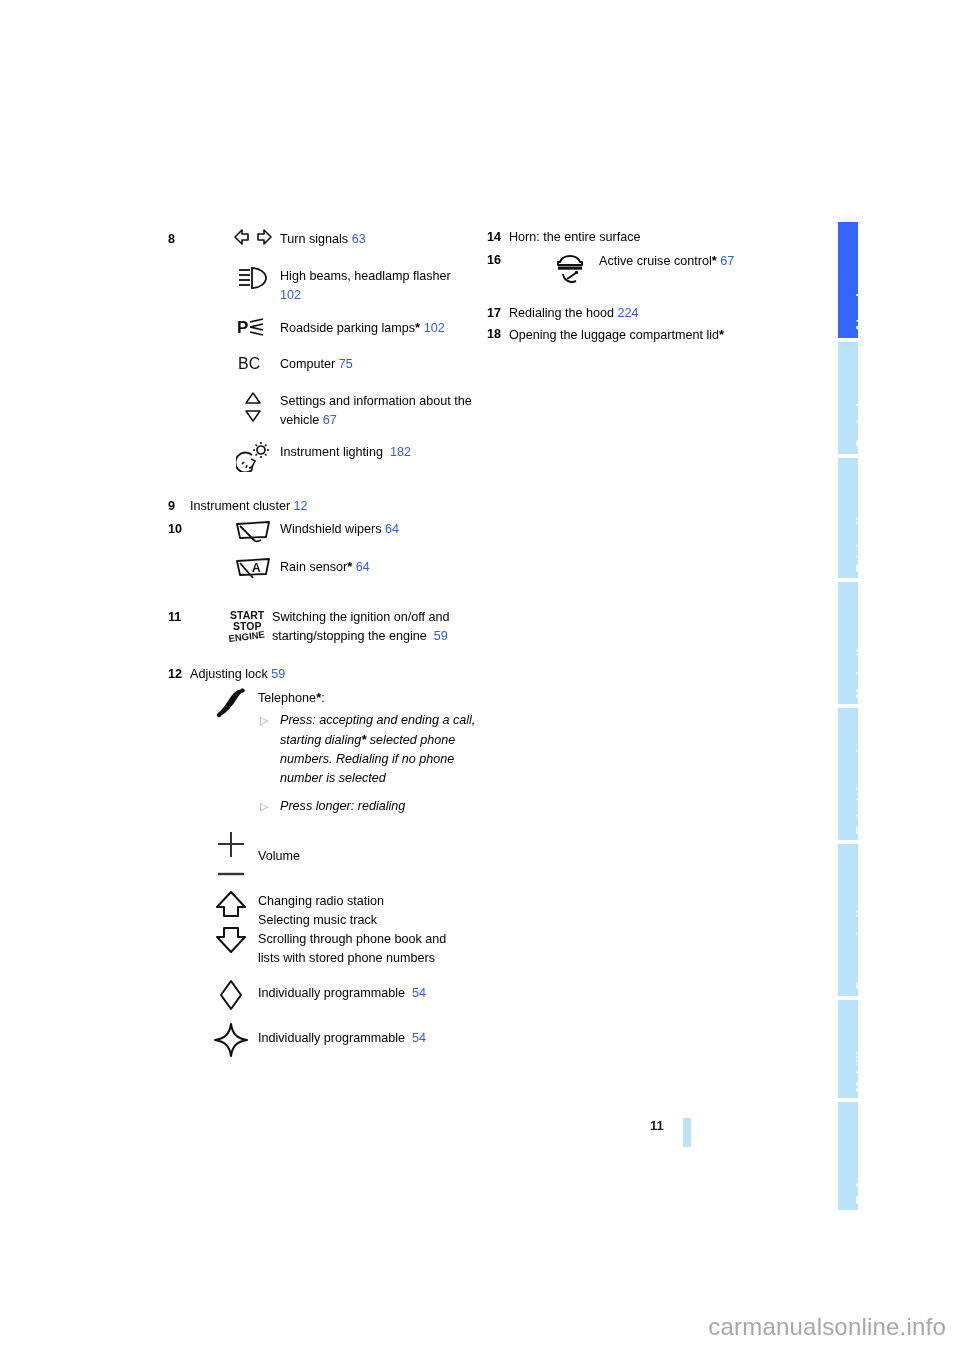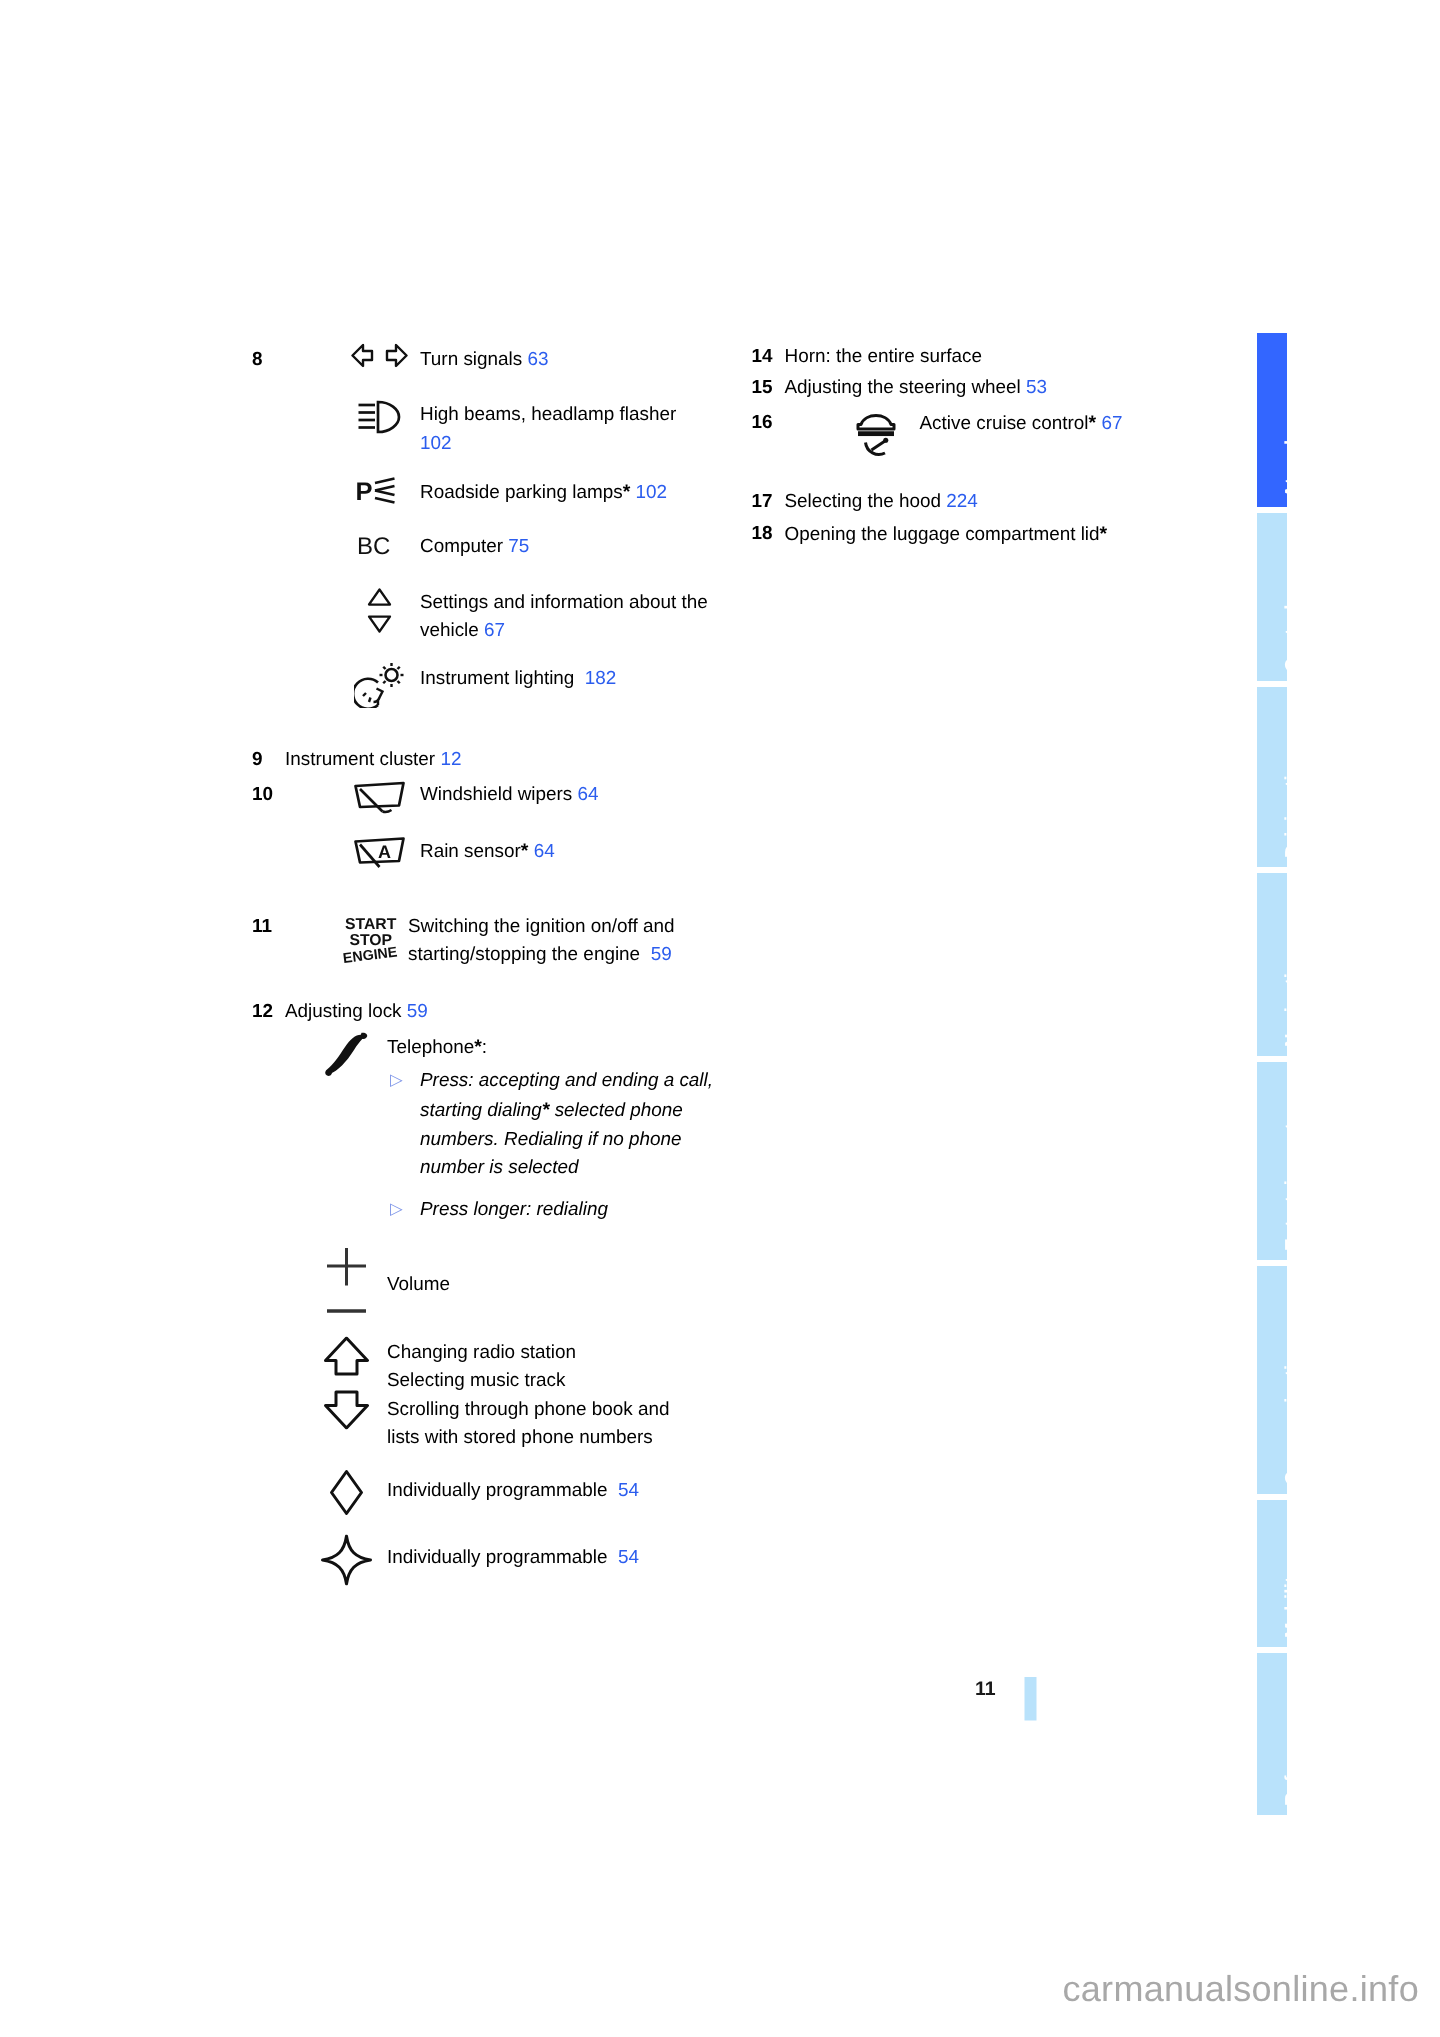--- a/index.html
+++ b/index.html
@@ -38,21 +38,21 @@
     font-weight: bold;
     color: #ffffff;
     letter-spacing: 0.1px;
     transform-origin: 0 0;
     transform: rotate(-90deg);
     left: 16px;
   }
 
   
   .col-left  { position: absolute; left: 168px; top: 228px; width: 310px; }
-  .col-right { position: absolute; left: 501px; top: 228px; width: 300px; }
+  .col-right { position: absolute; left: 487px; top: 228px; width: 300px; }
 
   
   .num-row {
     display: flex;
     align-items: flex-start;
     font-size: 12.6px;
     line-height: 19px;
     margin-bottom: 2px;
   }
   .num {
@@ -442,27 +442,20 @@
 
   </div>
 
   <div class="col-right">
 
     <div class="num-row">
       <div class="num">14</div>
       <div class="row-text">Horn: the entire surface</div>
     </div>
 
-    <div class="num-row">
-      <div class="num">15</div>
-      <div class="row-text">
-        <span>Adjusting the steering wheel</span>
-        <span class="pg">53</span>
-      </div>
-    </div>
 
     <div class="num-icon-group">
       <div class="num">16</div>
       <div class="group-body">
 
 
         <div class="icon-row">
           <div class="icon-cell">
             <svg width="36" height="36" viewBox="0 0 36 36">
               <path d="M6 12 C9 4 23 4 26 12 L28 12 L28 15 L4 15 L4 12 Z" fill="none" stroke="#111" stroke-width="2" stroke-linejoin="round"></path>
@@ -479,21 +472,21 @@
         </div>
 
       </div>
     </div>
 
     <div class="gap-sm"></div>
 
     <div class="num-row">
       <div class="num">17</div>
       <div class="row-text">
-        <span>Selecting the hood</span>
+        <span>Redialing the hood</span>
         <span class="pg">224</span>
       </div>
     </div>
 
     <div class="num-row">
       <div class="num">18</div>
       <div class="row-text">
         <span>Opening the luggage compartment lid</span><span class="ast">*</span>
       </div>
     </div>

